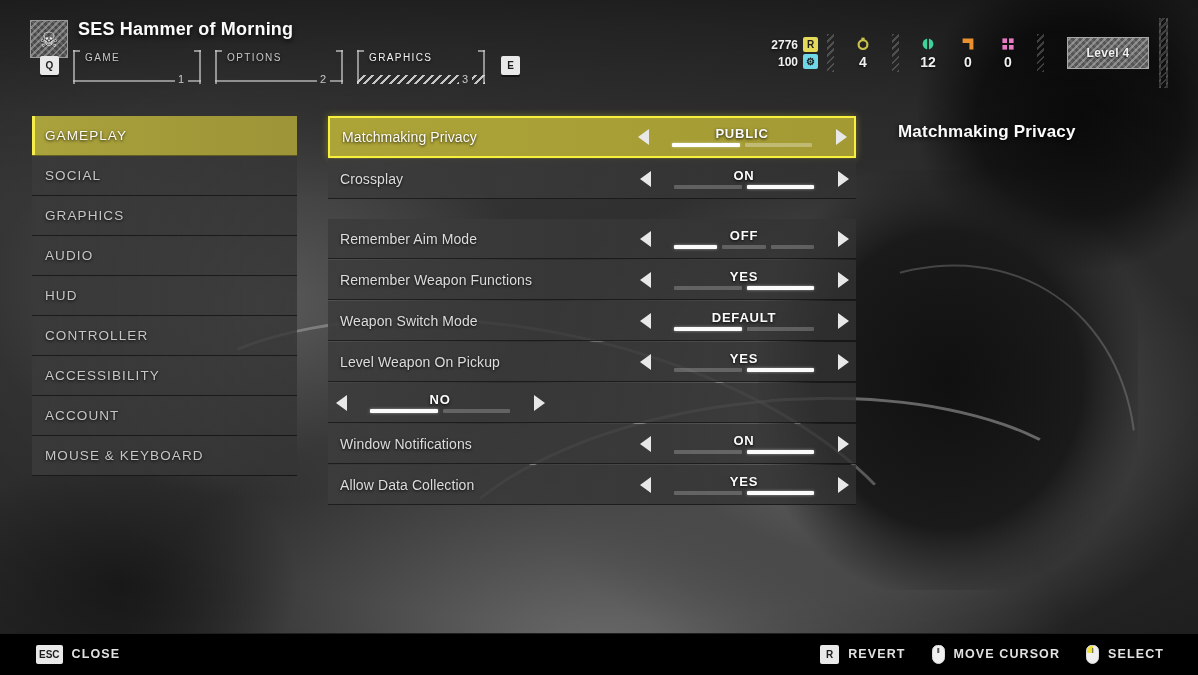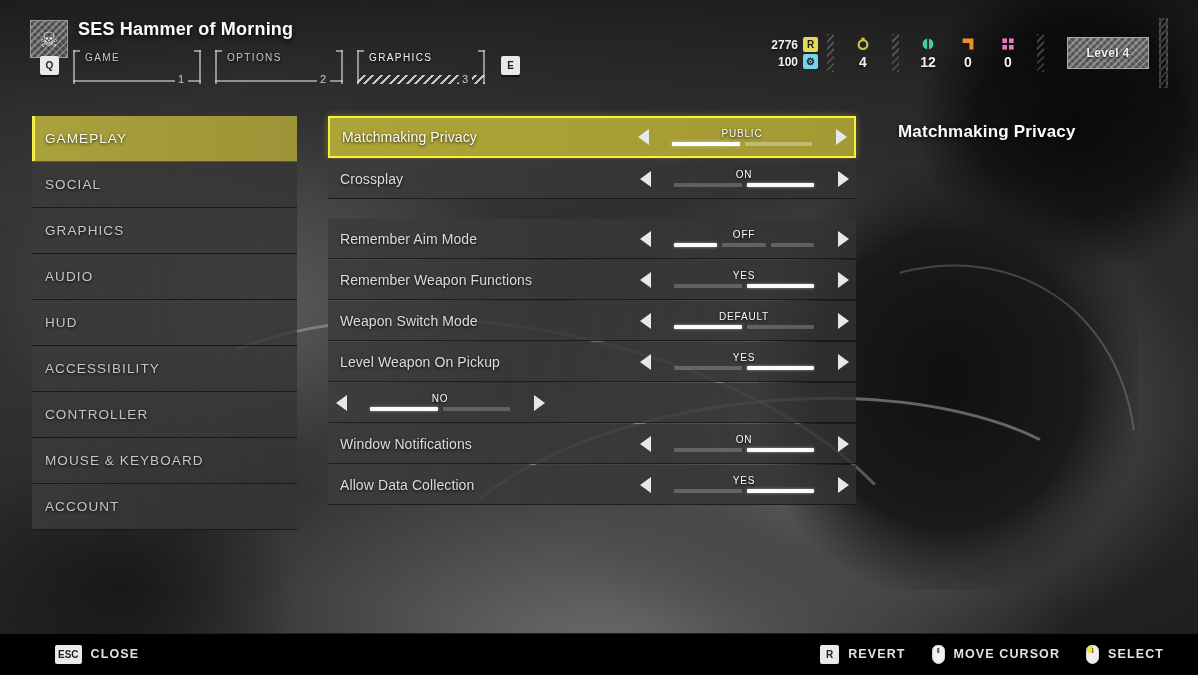--- a/index.html
+++ b/index.html
@@ -166,21 +166,21 @@
   }
   #level-badge span { font-size: 12px; color: #f0f0f0; font-weight: bold;
                       text-shadow: 0 1px 3px rgba(0,0,0,0.95); letter-spacing: 0.3px; }
   #right-rail { margin-left: 10px; width: 9px; height: 70px; opacity: 0.5;
                 border-left: 2px solid rgba(190,190,190,0.45);
                 border-right: 2px solid rgba(190,190,190,0.45); }
 
   
   #sidebar { position: absolute; left: 32px; top: 116px; width: 265px; }
   .side-item {
-    position: relative; height: 46px; margin-bottom: 0;
+    position: relative; height: 40px; margin-bottom: 0;
     display: flex; align-items: center;
     padding-left: 13px;
     background: linear-gradient(to right, rgba(58,58,58,0.92), rgba(52,52,52,0.78));
     border-bottom: 1px solid rgba(0,0,0,0.55);
     color: #c6c6c6; font-size: 13.5px; letter-spacing: 1.1px;
     text-shadow: 0 1px 3px rgba(0,0,0,0.85);
   }
   .side-item.selected {
     background: linear-gradient(to right, #aaa23b, #9c9437);
     color: #fbfbf2;
@@ -223,21 +223,21 @@
   }
   .arrow.left i  { border-right: 11px solid #e8e8e8; }
   .arrow.right i { border-left: 11px solid #e8e8e8; }
 
   .value-box {
     width: 172px; height: 100%;
     display: flex; flex-direction: column;
     align-items: center; justify-content: center; gap: 3px;
   }
   .value-text {
-    font-size: 10px; color: #fbfbfb; font-weight: normal;
+    font-size: 13px; color: #fbfbfb; font-weight: bold;
     letter-spacing: 0.8px; text-shadow: 0 1px 3px rgba(0,0,0,0.9);
     line-height: 1;
   }
   .segbar { display: flex; gap: 5px; width: 140px; height: 4px; }
   .seg { flex: 1; height: 4px; background: rgba(225,225,225,0.26); border-radius: 1px; }
   .seg.on { background: #fbfbfb; box-shadow: 0 0 3px rgba(255,255,255,0.5); }
   .set-row.selected .seg { background: rgba(255,255,255,0.30); }
   .set-row.selected .seg.on { background: #ffffff; }
 
   .row-gap { height: 19px; }
@@ -250,21 +250,21 @@
     letter-spacing: 0.2px;
   }
   #desc-body {
     font-size: 13px; color: #cfcfcf; line-height: 1.32;
     text-shadow: 0 1px 3px rgba(0,0,0,0.85);
   }
 
   
   #footer {
     position: absolute; left: 0; bottom: 0; width: 1198px; height: 42px;
-    background: #000; display: flex; align-items: center; padding-left: 19px;
+    background: #000; display: flex; align-items: center;
   }
   #footer-left { display: flex; align-items: center; padding-left: 36px; }
   #footer-right { margin-left: auto; display: flex; align-items: center;
                   padding-right: 34px; gap: 26px; }
   .hint { display: flex; align-items: center; gap: 9px; }
   .hint-label { font-size: 12.5px; color: #e2e2e2; font-weight: bold; letter-spacing: 1.1px; }
 
   .mouse-ico { position: relative; width: 13px; height: 19px;
                border: 1.5px solid #dcdcdc; border-radius: 6px 6px 7px 7px;
                background: #2a2a2a; }
@@ -420,30 +420,30 @@
     <div class="side-item">
       <span>GRAPHICS</span>
     </div>
     <div class="side-item">
       <span>AUDIO</span>
     </div>
     <div class="side-item">
       <span>HUD</span>
     </div>
     <div class="side-item">
+      <span>CONTROLLER</span>
+    </div>
+    <div class="side-item">
       <span>ACCESSIBILITY</span>
     </div>
     <div class="side-item">
-      <span>CONTROLLER</span>
+      <span>ACCOUNT</span>
     </div>
     <div class="side-item">
       <span>MOUSE &amp; KEYBOARD</span>
-    </div>
-    <div class="side-item">
-      <span>ACCOUNT</span>
     </div>
   </div>
 
   <div id="settings">
 
     <div class="set-row selected">
       <span class="set-label">Matchmaking Privacy</span>
       <span class="arrow left">
           <i></i>
         </span>

